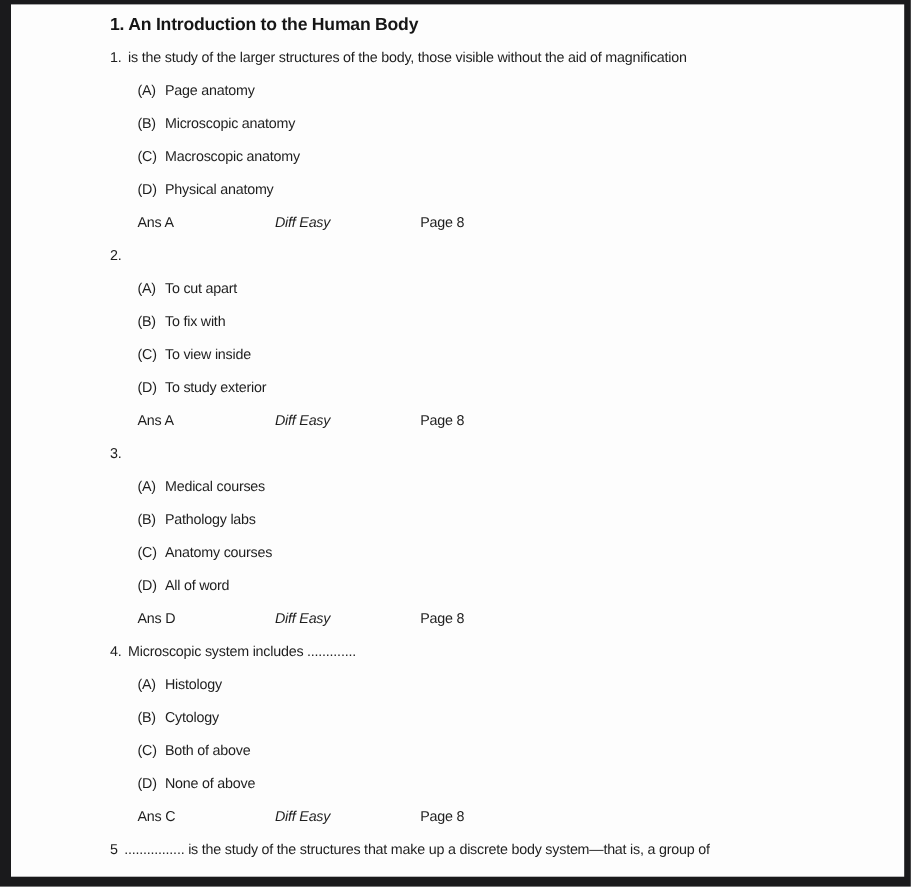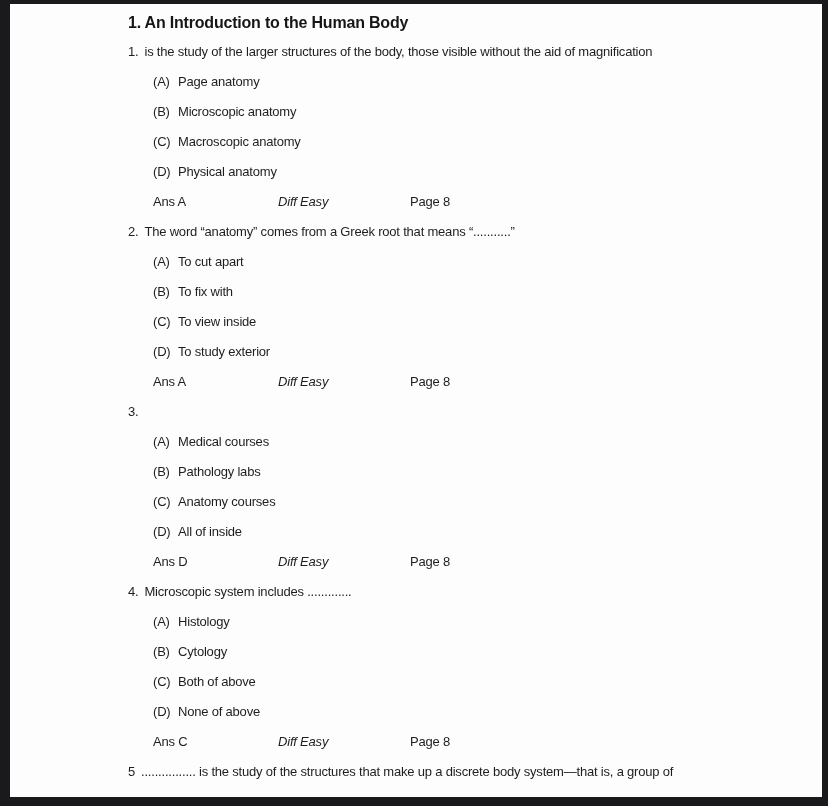--- a/index.html
+++ b/index.html
@@ -13,21 +13,20 @@
     overflow: hidden;
   }
   .page {
     position: absolute;
     left: 10px;
     top: 4px;
     width: 812px;
     height: 793px;
     background: #fdfdfd;
     color: #1e1e1e;
-    padding-left: 28px;
   }
   .content {
     padding: 6px 20px 0 90px;
   }
   .doc-title {
     margin: 0;
     height: 26px;
     line-height: 26px;
     font-size: 16px;
     font-weight: 700;
@@ -90,21 +89,20 @@
       <div class="line indent">
         <span class="meta-ans">Ans A</span>
         <span class="meta-diff">Diff Easy</span>
         <span>Page 8</span>
       </div>
     </div>
 
     <div>
       <div class="line q-line">
         <span class="q-num">2.</span>
-        <span>The word “anatomy” comes from a Greek root that means “...........”</span>
       </div>
       <div class="line indent">
         <span class="opt-letter">(A)</span>
         <span>To cut apart</span>
       </div>
       <div class="line indent">
         <span class="opt-letter">(B)</span>
         <span>To fix with</span>
       </div>
       <div class="line indent">
@@ -133,21 +131,21 @@
       <div class="line indent">
         <span class="opt-letter">(B)</span>
         <span>Pathology labs</span>
       </div>
       <div class="line indent">
         <span class="opt-letter">(C)</span>
         <span>Anatomy courses</span>
       </div>
       <div class="line indent">
         <span class="opt-letter">(D)</span>
-        <span>All of inside</span>
+        <span>All of word</span>
       </div>
       <div class="line indent">
         <span class="meta-ans">Ans D</span>
         <span class="meta-diff">Diff Easy</span>
         <span>Page 8</span>
       </div>
     </div>
 
     <div>
       <div class="line q-line">

